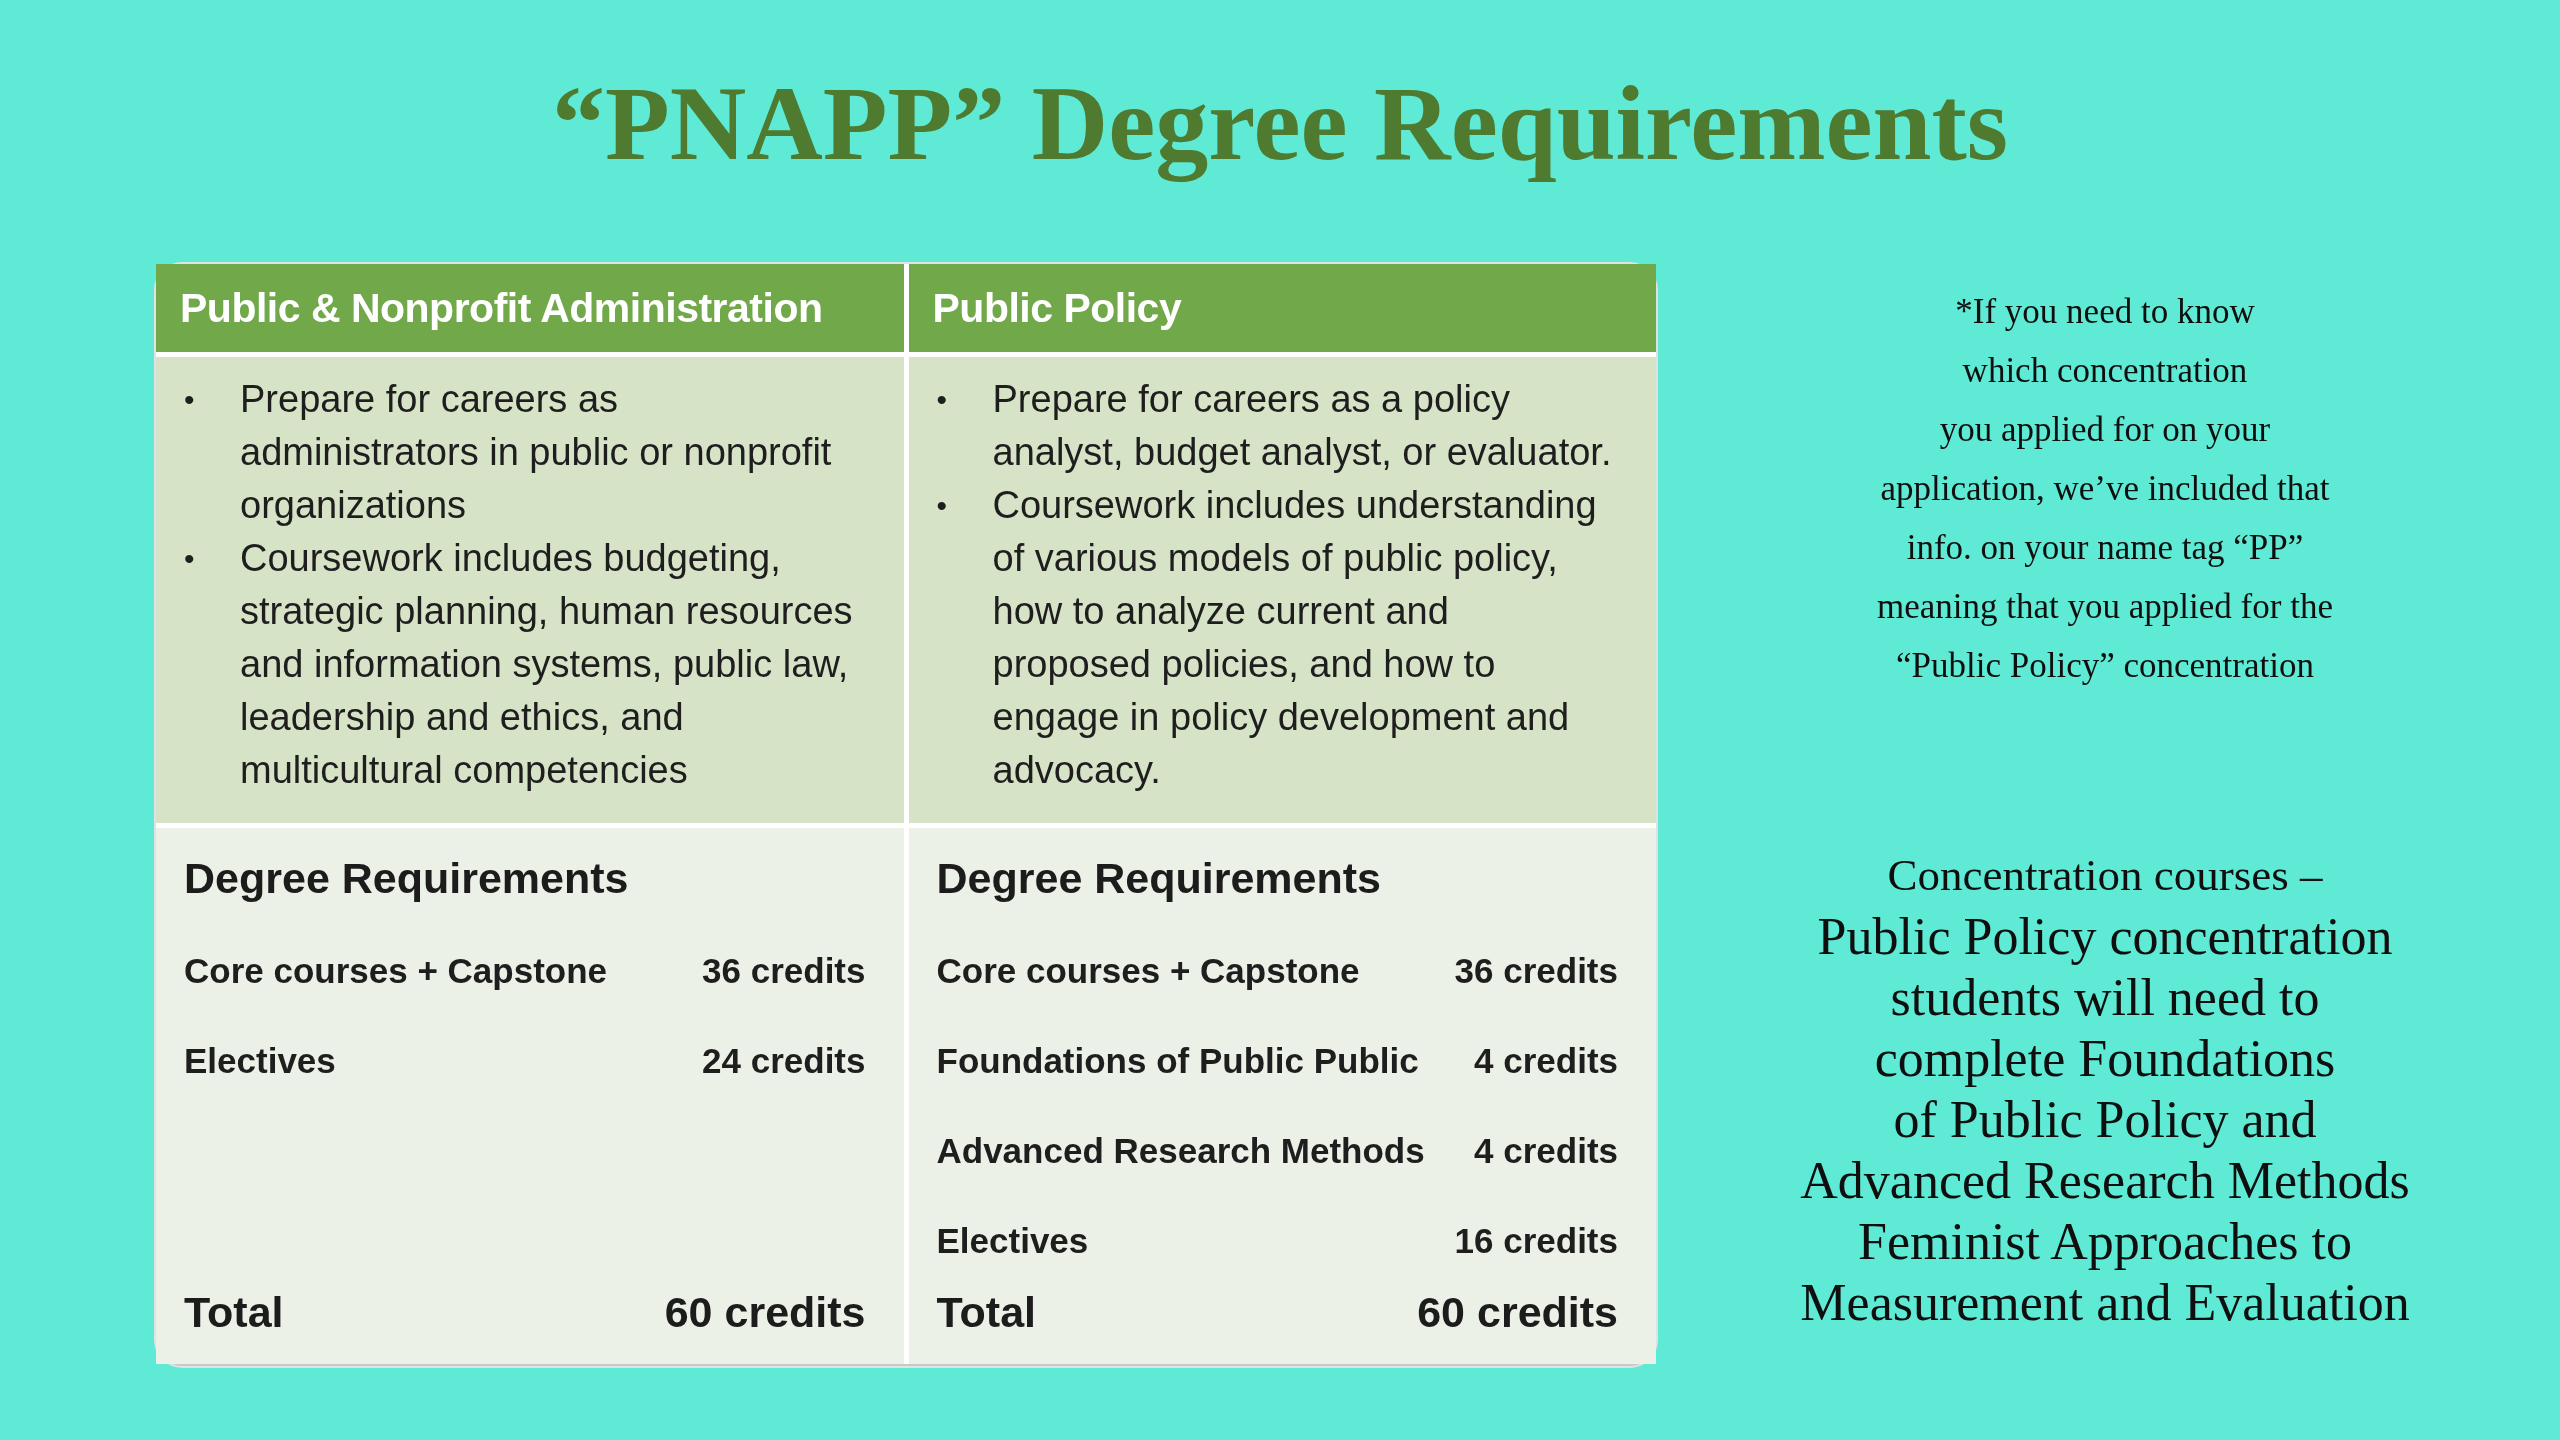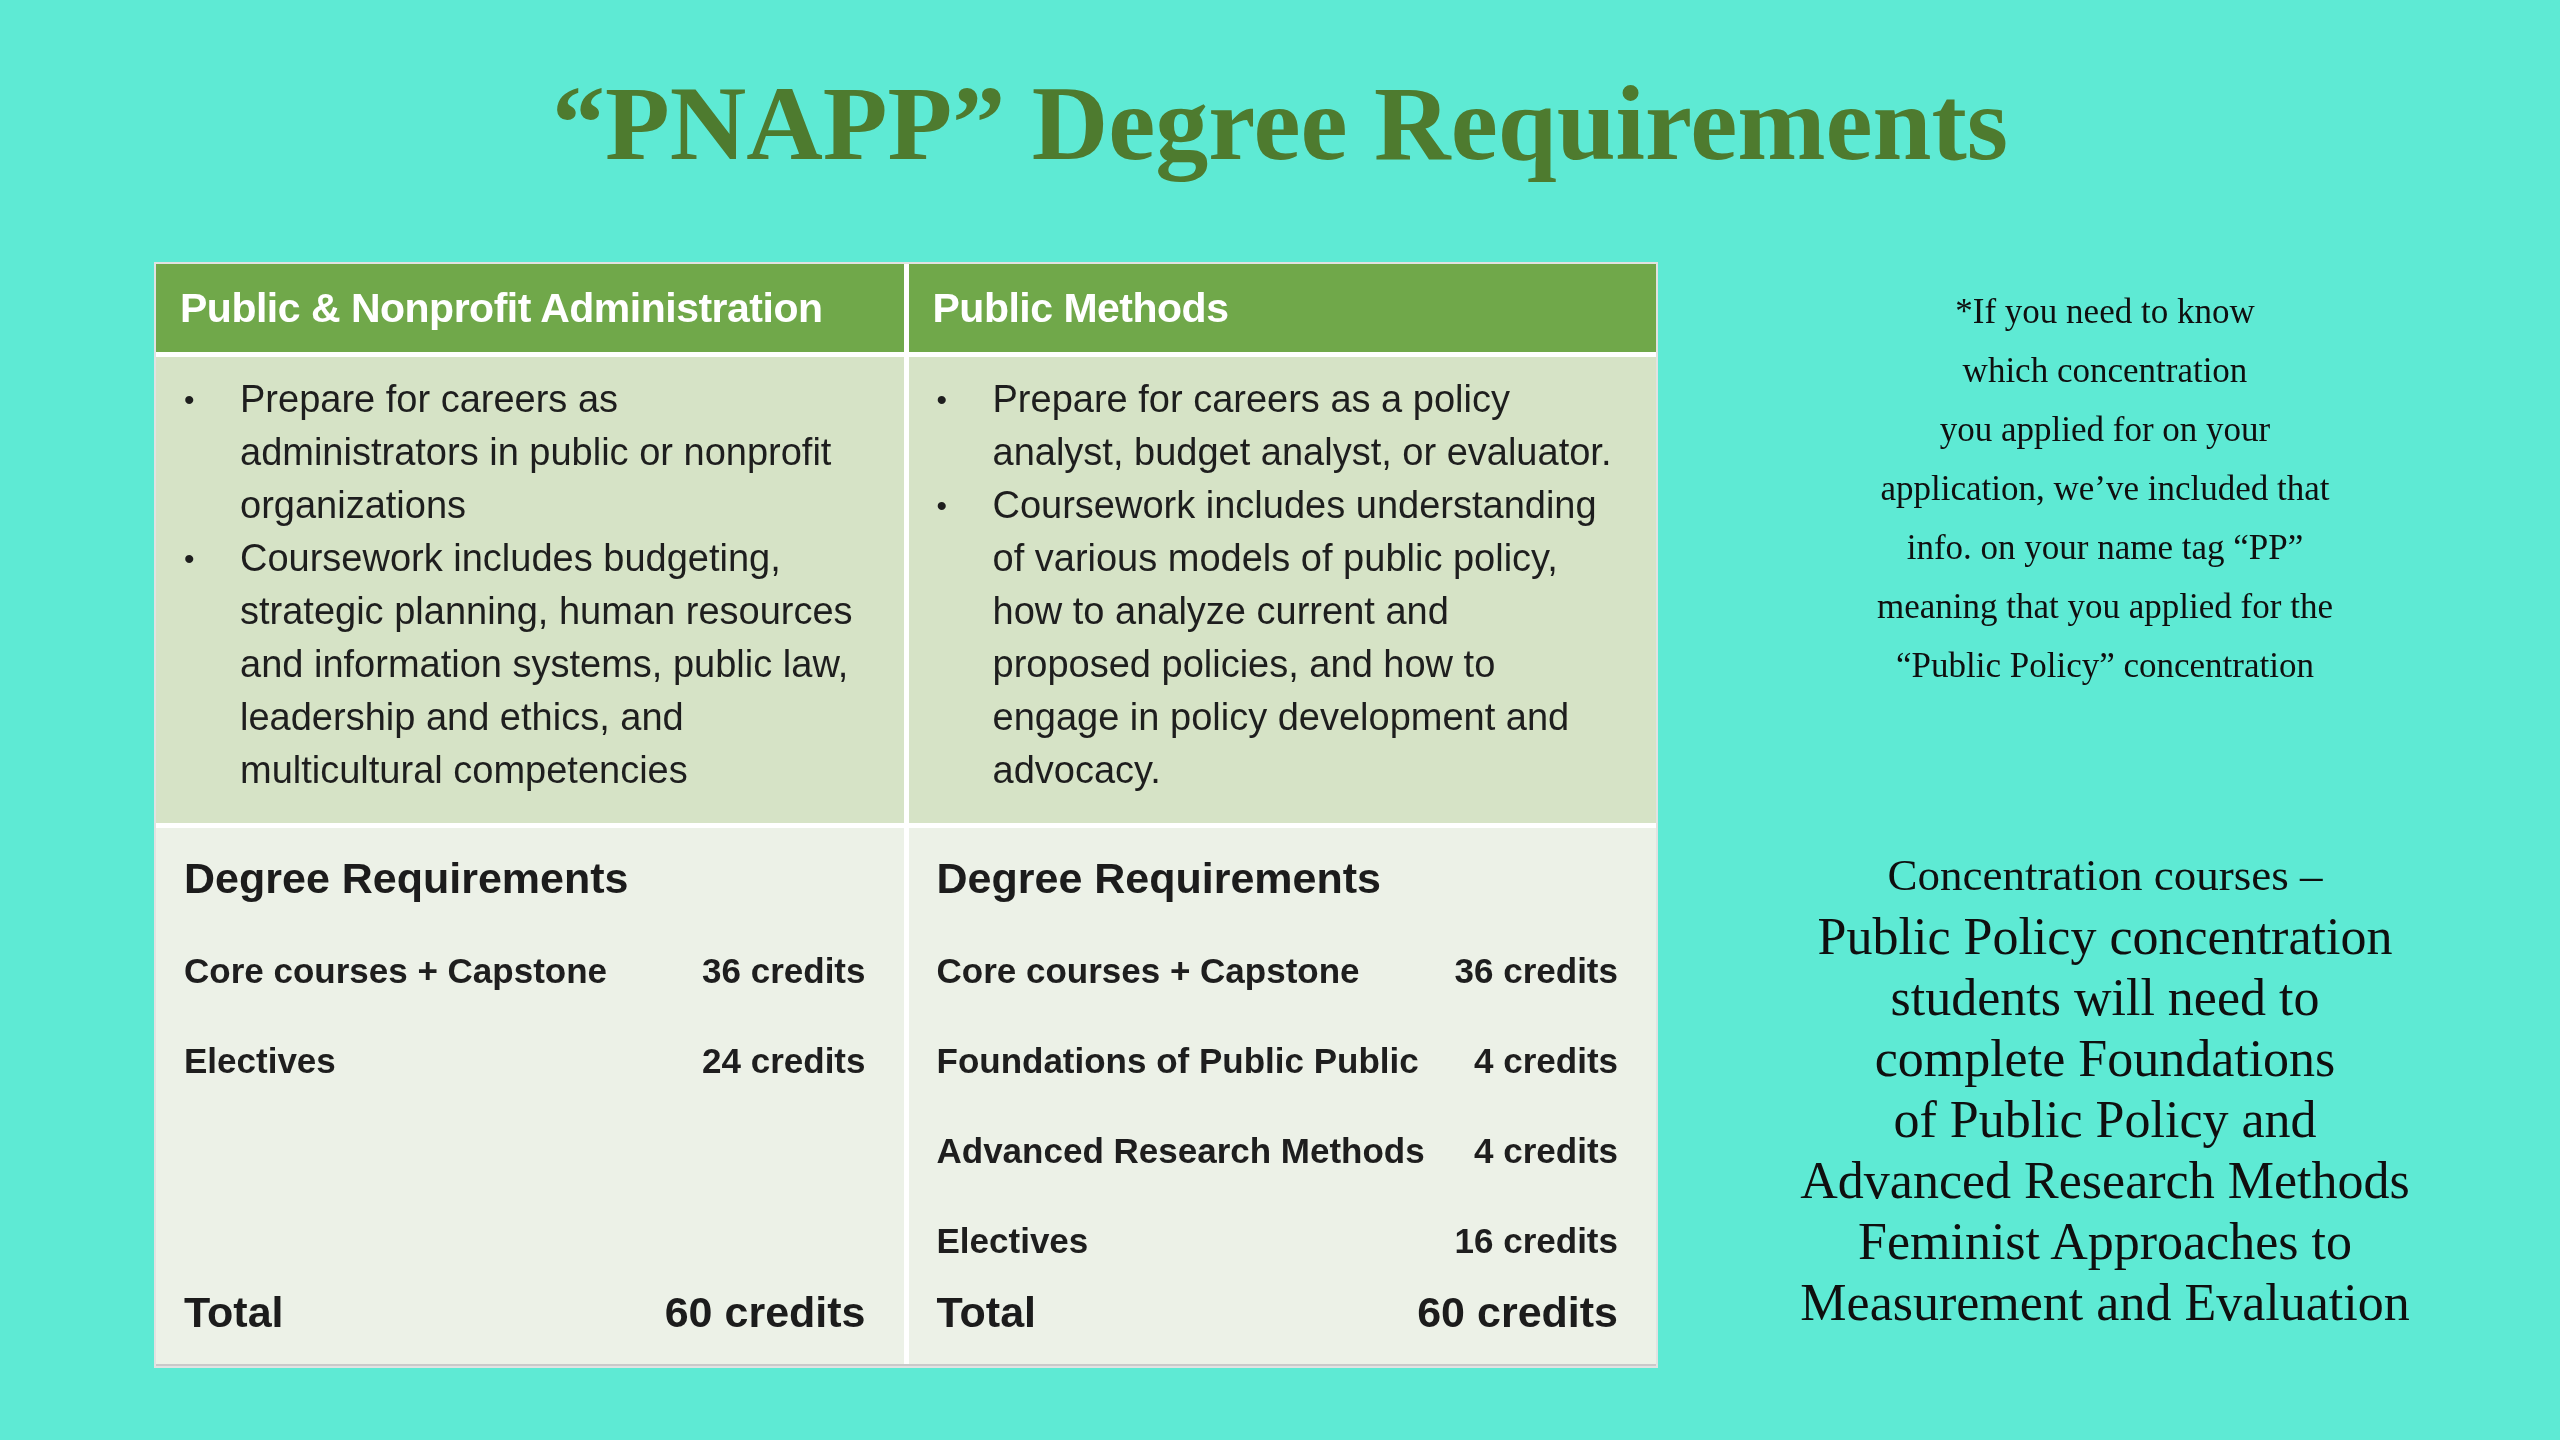--- a/index.html
+++ b/index.html
@@ -29,20 +29,21 @@
     left: 156px;
     top: 264px;
     width: 1500px;
     height: 1102px;
     background: #ffffff;
     display: flex;
     flex-direction: column;
     gap: 5px;
     box-shadow: 0 0 0 2px #e2e2e2;
     border-bottom: 2px solid #c9c9c9;
+    border-radius: 26px;
   }
   .trow { display: flex; gap: 5px; }
   .trow-header { height: 88px; flex: 0 0 auto; }
   .trow-bullets { height: 466px; flex: 0 0 auto; }
   .trow-degree { flex: 1 1 auto; }
   .th {
     flex: 1;
     background: #70a84a;
     color: #ffffff;
     font-weight: bold;
@@ -127,21 +128,21 @@
 <body>
 
 <div class="slide">
 
   <h1 class="title">“PNAPP” Degree Requirements</h1>
 
   <div class="degree-table">
 
     <div class="trow trow-header">
       <div class="th">Public &amp; Nonprofit Administration</div>
-      <div class="th">Public Methods</div>
+      <div class="th">Public Policy</div>
     </div>
 
     <div class="trow trow-bullets">
       <div class="cell-bullets">
         <div class="bullet">
           <span class="bullet-dot">•</span>
           <span class="bullet-text">Prepare for careers as
 administrators in public or nonprofit
 organizations</span>
         </div>

